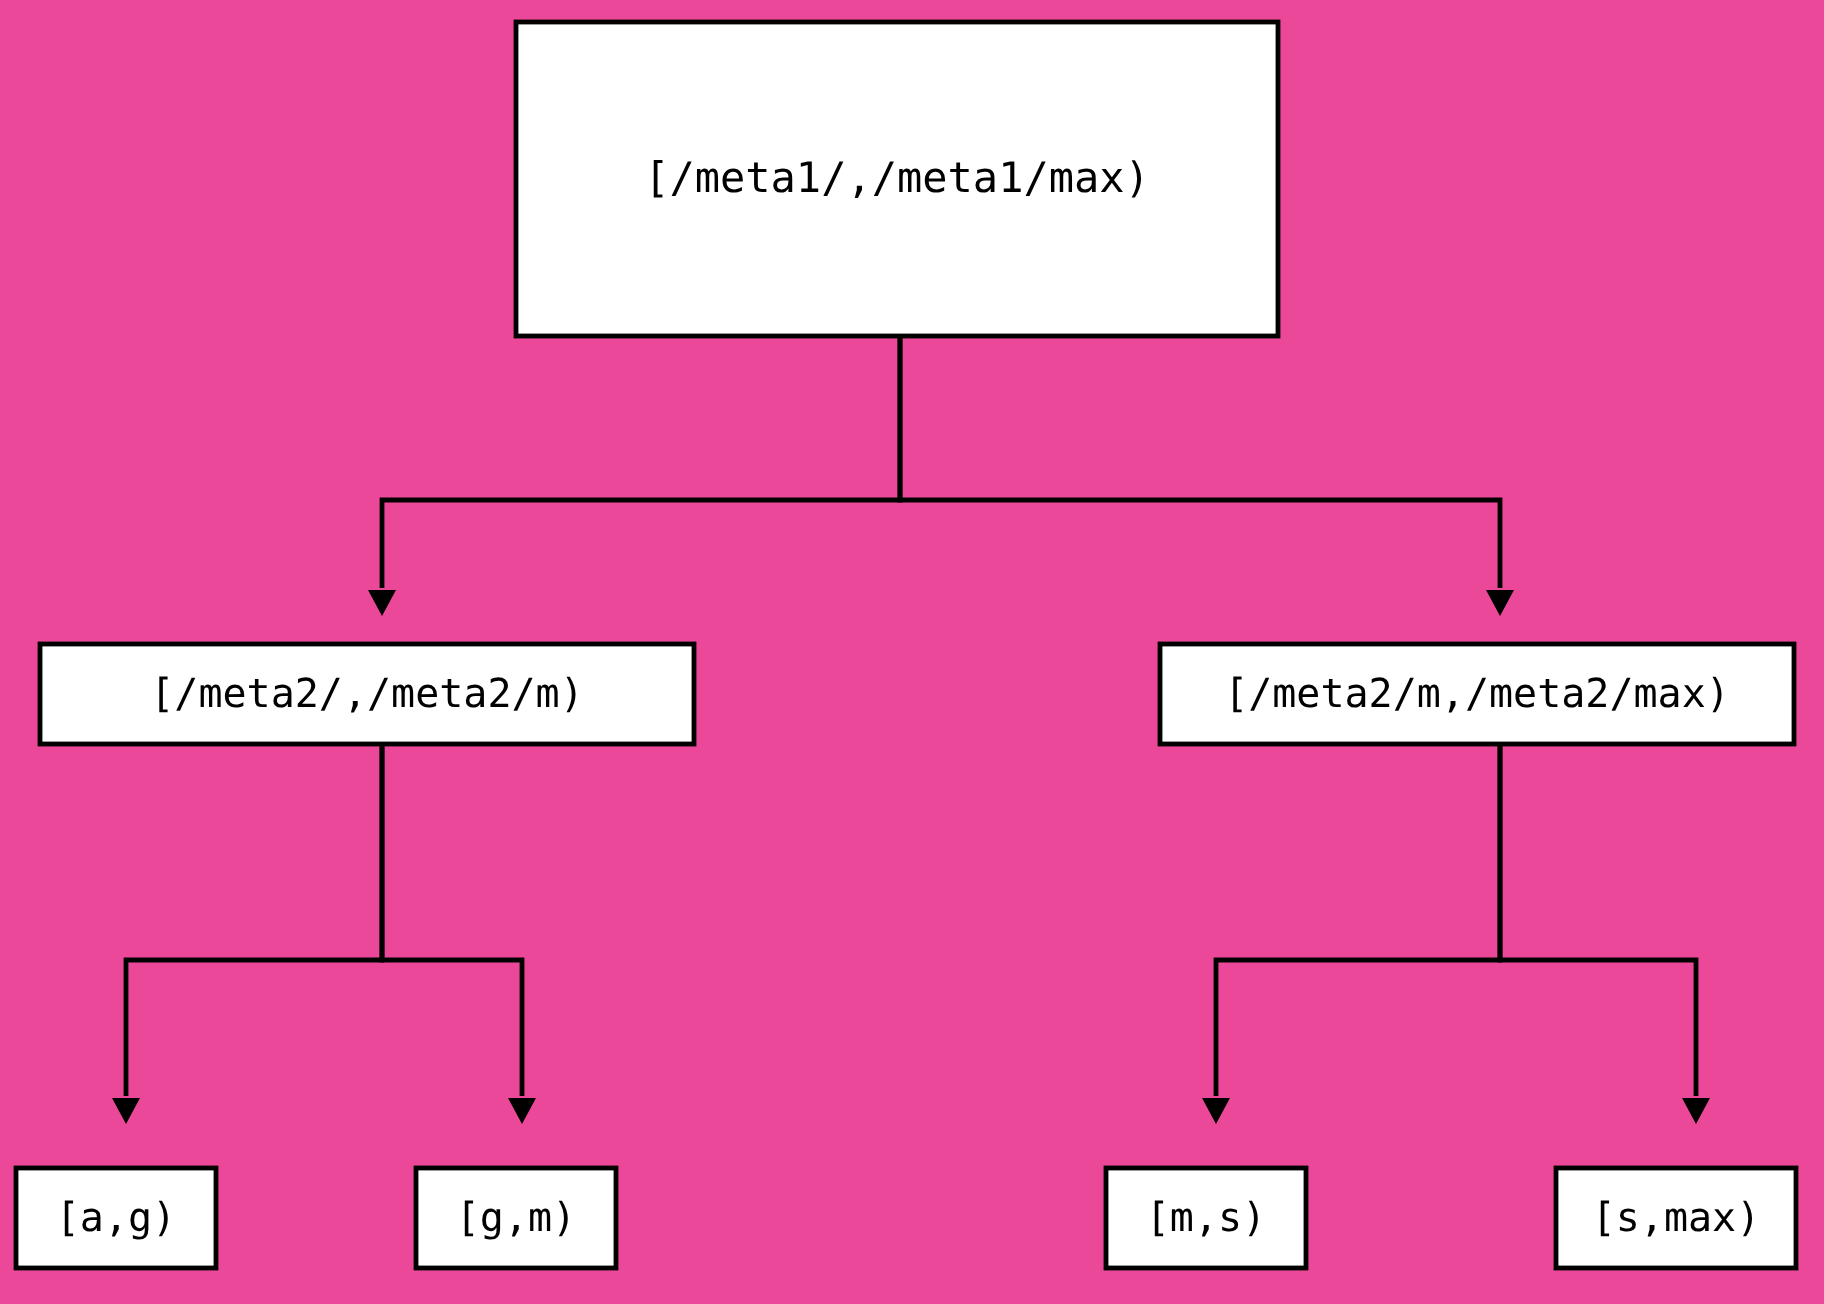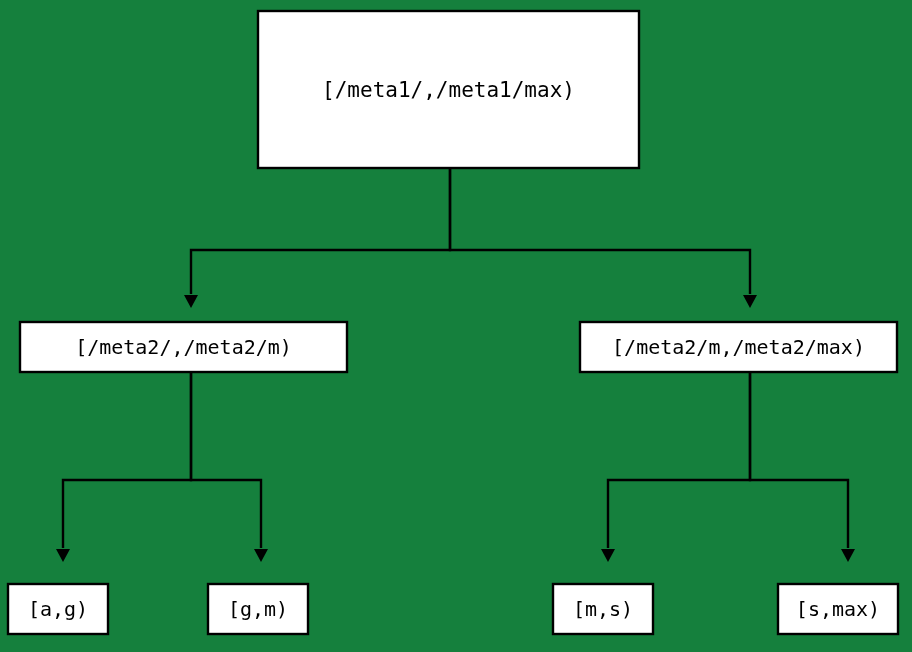--- a/index.html
+++ b/index.html
@@ -11,21 +11,21 @@
   body {
     width: 912px;
     height: 652px;
     font-family: "DejaVu Sans Mono", "Liberation Mono", monospace;
     overflow: hidden;
   }
   #diagram-root {
     position: relative;
     width: 912px;
     height: 652px;
-    background: #15803d;
+    background: #ec4899;
   }
   svg.tree-canvas {
     display: block;
     width: 912px;
     height: 652px;
   }
   .node-box {
     fill: #ffffff;
     stroke: #000000;
     stroke-width: 2.4;

